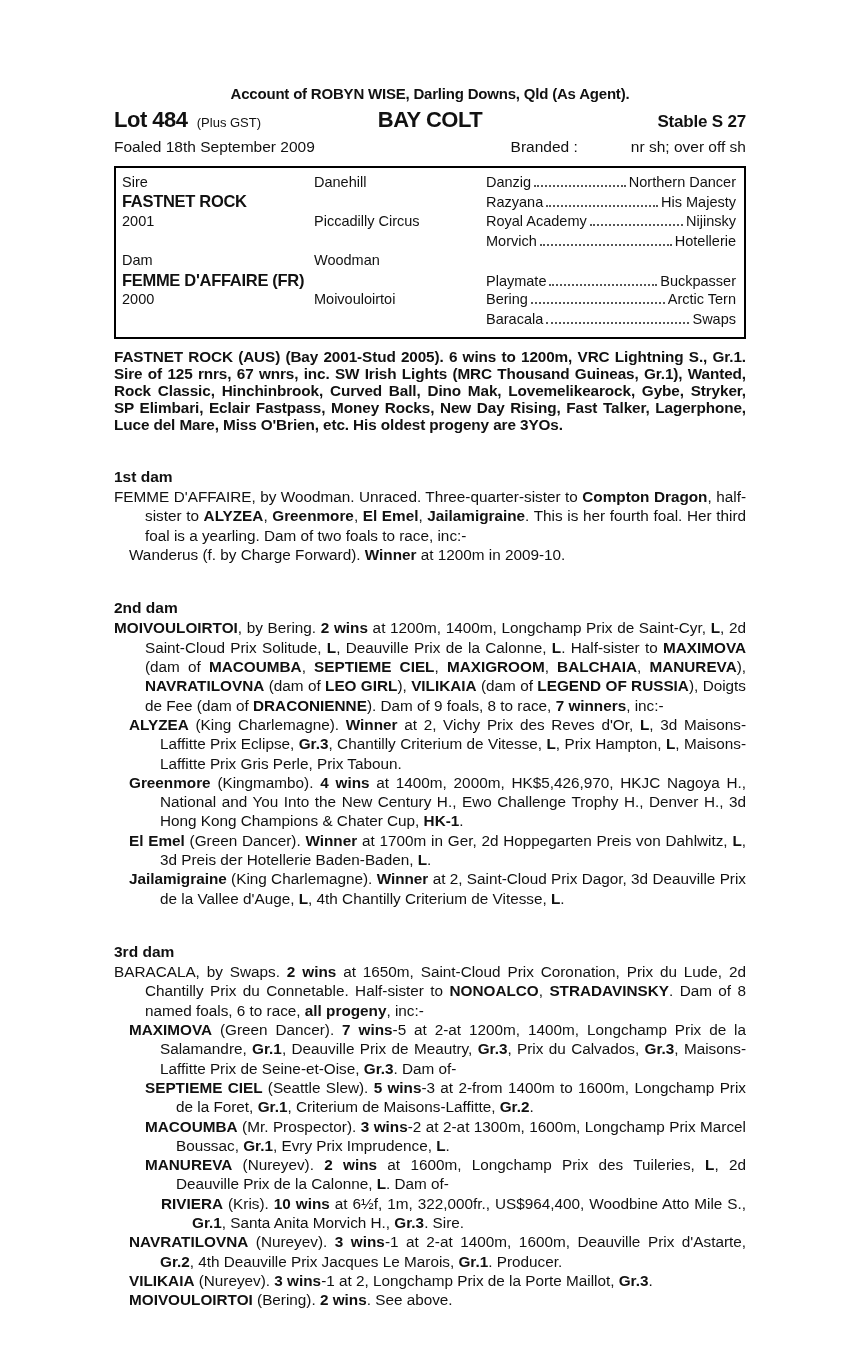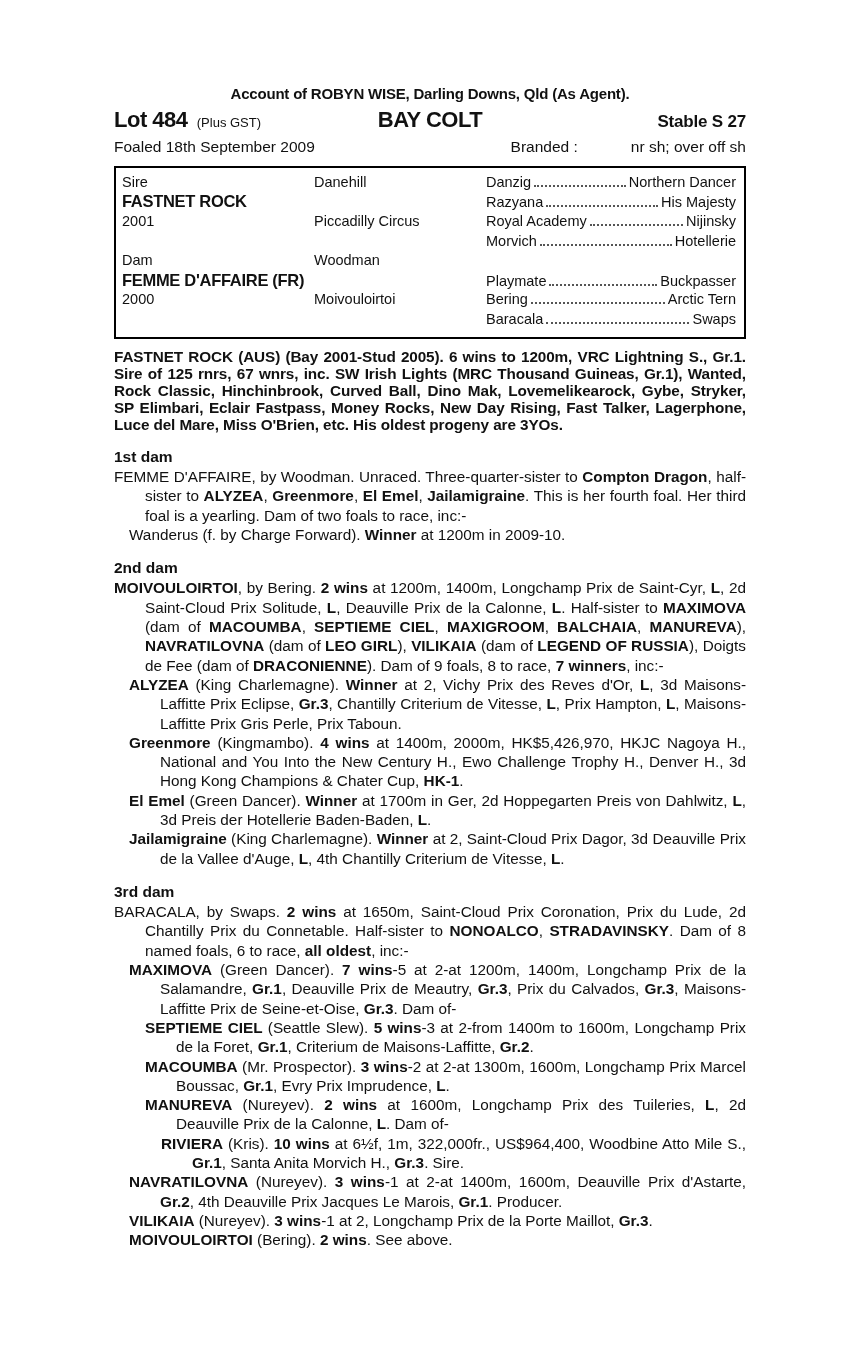--- a/index.html
+++ b/index.html
@@ -44,21 +44,21 @@
   .sire-para {
     margin: 9px 0 0 0;
     font-weight: bold;
     text-align: justify;
     font-size: 15.3px;
     line-height: 17px;
     letter-spacing: -0.1px;
   }
 
   
-  .dam-head { font-weight: bold; margin-top: 14px; margin-bottom: 1px; font-size: 15.5px; }
+  .dam-head { font-weight: bold; margin-top: 34px; margin-bottom: 1px; font-size: 15.5px; }
   .entry { margin: 0; text-align: justify; }
   .lvl0 { padding-left: 31px; text-indent: -31px; }
   .lvl1 { padding-left: 46px; text-indent: -31px; }
   .lvl2 { padding-left: 62px; text-indent: -31px; }
   .lvl3 { padding-left: 78px; text-indent: -31px; }
 </style>
 </head>
 <body>
 
 <div class="content">
@@ -162,21 +162,21 @@
     <div class="dam-head">2nd dam</div>
     <p class="entry lvl0"><span class="b">MOIVOULOIRTOI</span><span>, by Bering. </span><span class="b">2 wins</span><span> at 1200m, 1400m, Longchamp Prix de Saint-Cyr, </span><span class="b">L</span><span>, 2d Saint-Cloud Prix Solitude, </span><span class="b">L</span><span>, Deauville Prix de la Calonne, </span><span class="b">L</span><span>. Half-sister to </span><span class="b">MAXIMOVA</span><span> (dam of </span><span class="b">MACOUMBA</span><span>, </span><span class="b">SEPTIEME CIEL</span><span>, </span><span class="b">MAXIGROOM</span><span>, </span><span class="b">BALCHAIA</span><span>, </span><span class="b">MANUREVA</span><span>), </span><span class="b">NAVRATILOVNA</span><span> (dam of </span><span class="b">LEO GIRL</span><span>), </span><span class="b">VILIKAIA</span><span> (dam of </span><span class="b">LEGEND OF RUSSIA</span><span>), Doigts de Fee (dam of </span><span class="b">DRACONIENNE</span><span>). Dam of 9 foals, 8 to race, </span><span class="b">7 winners</span><span>, inc:-</span></p>
     <p class="entry lvl1"><span class="b">ALYZEA</span><span> (King Charlemagne). </span><span class="b">Winner</span><span> at 2, Vichy Prix des Reves d'Or, </span><span class="b">L</span><span>, 3d Maisons-Laffitte Prix Eclipse, </span><span class="b">Gr.3</span><span>, Chantilly Criterium de Vitesse, </span><span class="b">L</span><span>, Prix Hampton, </span><span class="b">L</span><span>, Maisons-Laffitte Prix Gris Perle, Prix Taboun.</span></p>
     <p class="entry lvl1"><span class="b">Greenmore</span><span> (Kingmambo). </span><span class="b">4 wins</span><span> at 1400m, 2000m, HK$5,426,970, HKJC Nagoya H., National and You Into the New Century H., Ewo Challenge Trophy H., Denver H., 3d Hong Kong Champions &amp; Chater Cup, </span><span class="b">HK-1</span><span>.</span></p>
     <p class="entry lvl1"><span class="b">El Emel</span><span> (Green Dancer). </span><span class="b">Winner</span><span> at 1700m in Ger, 2d Hoppegarten Preis von Dahlwitz, </span><span class="b">L</span><span>, 3d Preis der Hotellerie Baden-Baden, </span><span class="b">L</span><span>.</span></p>
     <p class="entry lvl1"><span class="b">Jailamigraine</span><span> (King Charlemagne). </span><span class="b">Winner</span><span> at 2, Saint-Cloud Prix Dagor, 3d Deauville Prix de la Vallee d'Auge, </span><span class="b">L</span><span>, 4th Chantilly Criterium de Vitesse, </span><span class="b">L</span><span>.</span></p>
   </div>
 
   <div class="dam-section">
     <div class="dam-head">3rd dam</div>
-    <p class="entry lvl0"><span>BARACALA, by Swaps. </span><span class="b">2 wins</span><span> at 1650m, Saint-Cloud Prix Coronation, Prix du Lude, 2d Chantilly Prix du Connetable. Half-sister to </span><span class="b">NONOALCO</span><span>, </span><span class="b">STRADAVINSKY</span><span>. Dam of 8 named foals, 6 to race, </span><span class="b">all oldest</span><span>, inc:-</span></p>
+    <p class="entry lvl0"><span>BARACALA, by Swaps. </span><span class="b">2 wins</span><span> at 1650m, Saint-Cloud Prix Coronation, Prix du Lude, 2d Chantilly Prix du Connetable. Half-sister to </span><span class="b">NONOALCO</span><span>, </span><span class="b">STRADAVINSKY</span><span>. Dam of 8 named foals, 6 to race, </span><span class="b">all progeny</span><span>, inc:-</span></p>
     <p class="entry lvl1"><span class="b">MAXIMOVA</span><span> (Green Dancer). </span><span class="b">7 wins</span><span>-5 at 2-at 1200m, 1400m, Longchamp Prix de la Salamandre, </span><span class="b">Gr.1</span><span>, Deauville Prix de Meautry, </span><span class="b">Gr.3</span><span>, Prix du Calvados, </span><span class="b">Gr.3</span><span>, Maisons-Laffitte Prix de Seine-et-Oise, </span><span class="b">Gr.3</span><span>. Dam of-</span></p>
     <p class="entry lvl2"><span class="b">SEPTIEME CIEL</span><span> (Seattle Slew). </span><span class="b">5 wins</span><span>-3 at 2-from 1400m to 1600m, Longchamp Prix de la Foret, </span><span class="b">Gr.1</span><span>, Criterium de Maisons-Laffitte, </span><span class="b">Gr.2</span><span>.</span></p>
     <p class="entry lvl2"><span class="b">MACOUMBA</span><span> (Mr. Prospector). </span><span class="b">3 wins</span><span>-2 at 2-at 1300m, 1600m, Longchamp Prix Marcel Boussac, </span><span class="b">Gr.1</span><span>, Evry Prix Imprudence, </span><span class="b">L</span><span>.</span></p>
     <p class="entry lvl2"><span class="b">MANUREVA</span><span> (Nureyev). </span><span class="b">2 wins</span><span> at 1600m, Longchamp Prix des Tuileries, </span><span class="b">L</span><span>, 2d Deauville Prix de la Calonne, </span><span class="b">L</span><span>. Dam of-</span></p>
     <p class="entry lvl3"><span class="b">RIVIERA</span><span> (Kris). </span><span class="b">10 wins</span><span> at 6½f, 1m, 322,000fr., US$964,400, Woodbine Atto Mile S., </span><span class="b">Gr.1</span><span>, Santa Anita Morvich H., </span><span class="b">Gr.3</span><span>. Sire.</span></p>
     <p class="entry lvl1"><span class="b">NAVRATILOVNA</span><span> (Nureyev). </span><span class="b">3 wins</span><span>-1 at 2-at 1400m, 1600m, Deauville Prix d'Astarte, </span><span class="b">Gr.2</span><span>, 4th Deauville Prix Jacques Le Marois, </span><span class="b">Gr.1</span><span>. Producer.</span></p>
     <p class="entry lvl1"><span class="b">VILIKAIA</span><span> (Nureyev). </span><span class="b">3 wins</span><span>-1 at 2, Longchamp Prix de la Porte Maillot, </span><span class="b">Gr.3</span><span>.</span></p>
     <p class="entry lvl1"><span class="b">MOIVOULOIRTOI</span><span> (Bering). </span><span class="b">2 wins</span><span>. See above.</span></p>
   </div>
 

